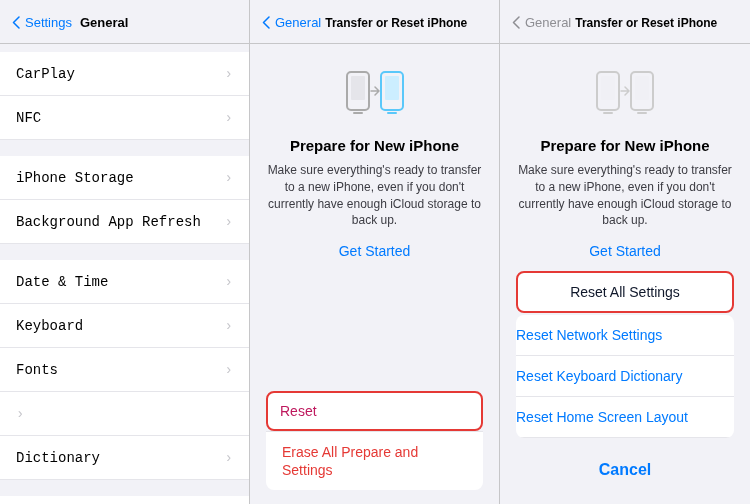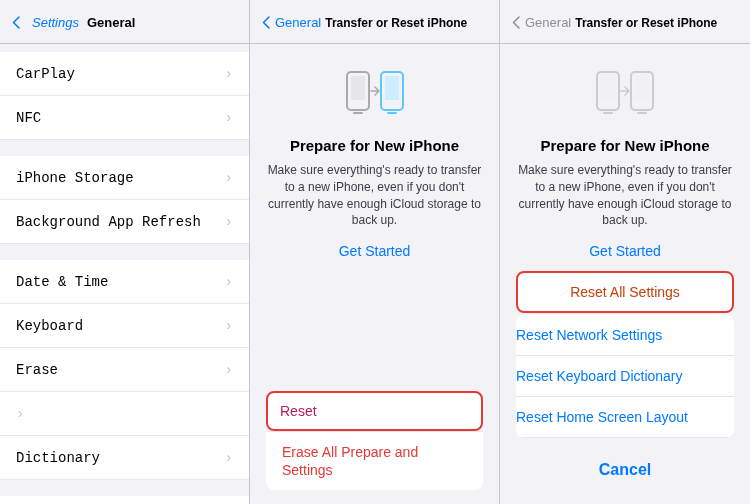--- a/index.html
+++ b/index.html
@@ -191,21 +191,21 @@
       width: 100%;
       padding: 10px 12px;
       background: #fff;
       text-align: center;
       cursor: pointer;
       margin-bottom: 2px;
     }
 
     .reset-all-text {
       font-size: 14px;
-      color: #c2410c;
+      color: #0f172a;
       font-weight: 500;
     }
 
     .reset-option {
       width: 100%;
       padding: 11px 0;
       text-align: left;
       border-bottom: 0.5px solid #e5e5ea;
       cursor: pointer;
       background: transparent;
@@ -245,21 +245,21 @@
   </style>
 </head>
 <body>
 
 <div class="panel panel-left">
   <div class="nav-bar">
     <div class="nav-back">
       <svg width="8" height="13" viewBox="0 0 8 13" fill="none">
         <path d="M7 1L1.5 6.5L7 12" stroke="#007aff" stroke-width="1.5" stroke-linecap="round" stroke-linejoin="round"></path>
       </svg>
-      <span style="margin-left:10px;font-style:italic;">Settings</span>
+      <span style="margin-left:3px;">Settings</span>
     </div>
     <span class="nav-title" style="margin-left:8px;">General</span>
   </div>
 
   <div style="overflow-y:auto; flex:1;">
     <div class="list-section">
       <div style="height:8px; background:#f2f2f7;"></div>
       <div class="list-item">
         <span class="list-item-text">CarPlay</span>
         <span class="list-item-chevron">›</span>
@@ -288,21 +288,21 @@
     <div class="list-section">
       <div class="list-item">
         <span class="list-item-text">Date &amp; Time</span>
         <span class="list-item-chevron">›</span>
       </div>
       <div class="list-item">
         <span class="list-item-text">Keyboard</span>
         <span class="list-item-chevron">›</span>
       </div>
       <div class="list-item">
-        <span class="list-item-text">Erase</span>
+        <span class="list-item-text">Fonts</span>
         <span class="list-item-chevron">›</span>
       </div>
       <div class="list-item">
         <span class="list-item-chevron">›</span>
       </div>
       <div class="list-item">
         <span class="list-item-text">Dictionary</span>
         <span class="list-item-chevron">›</span>
       </div>
     </div>

